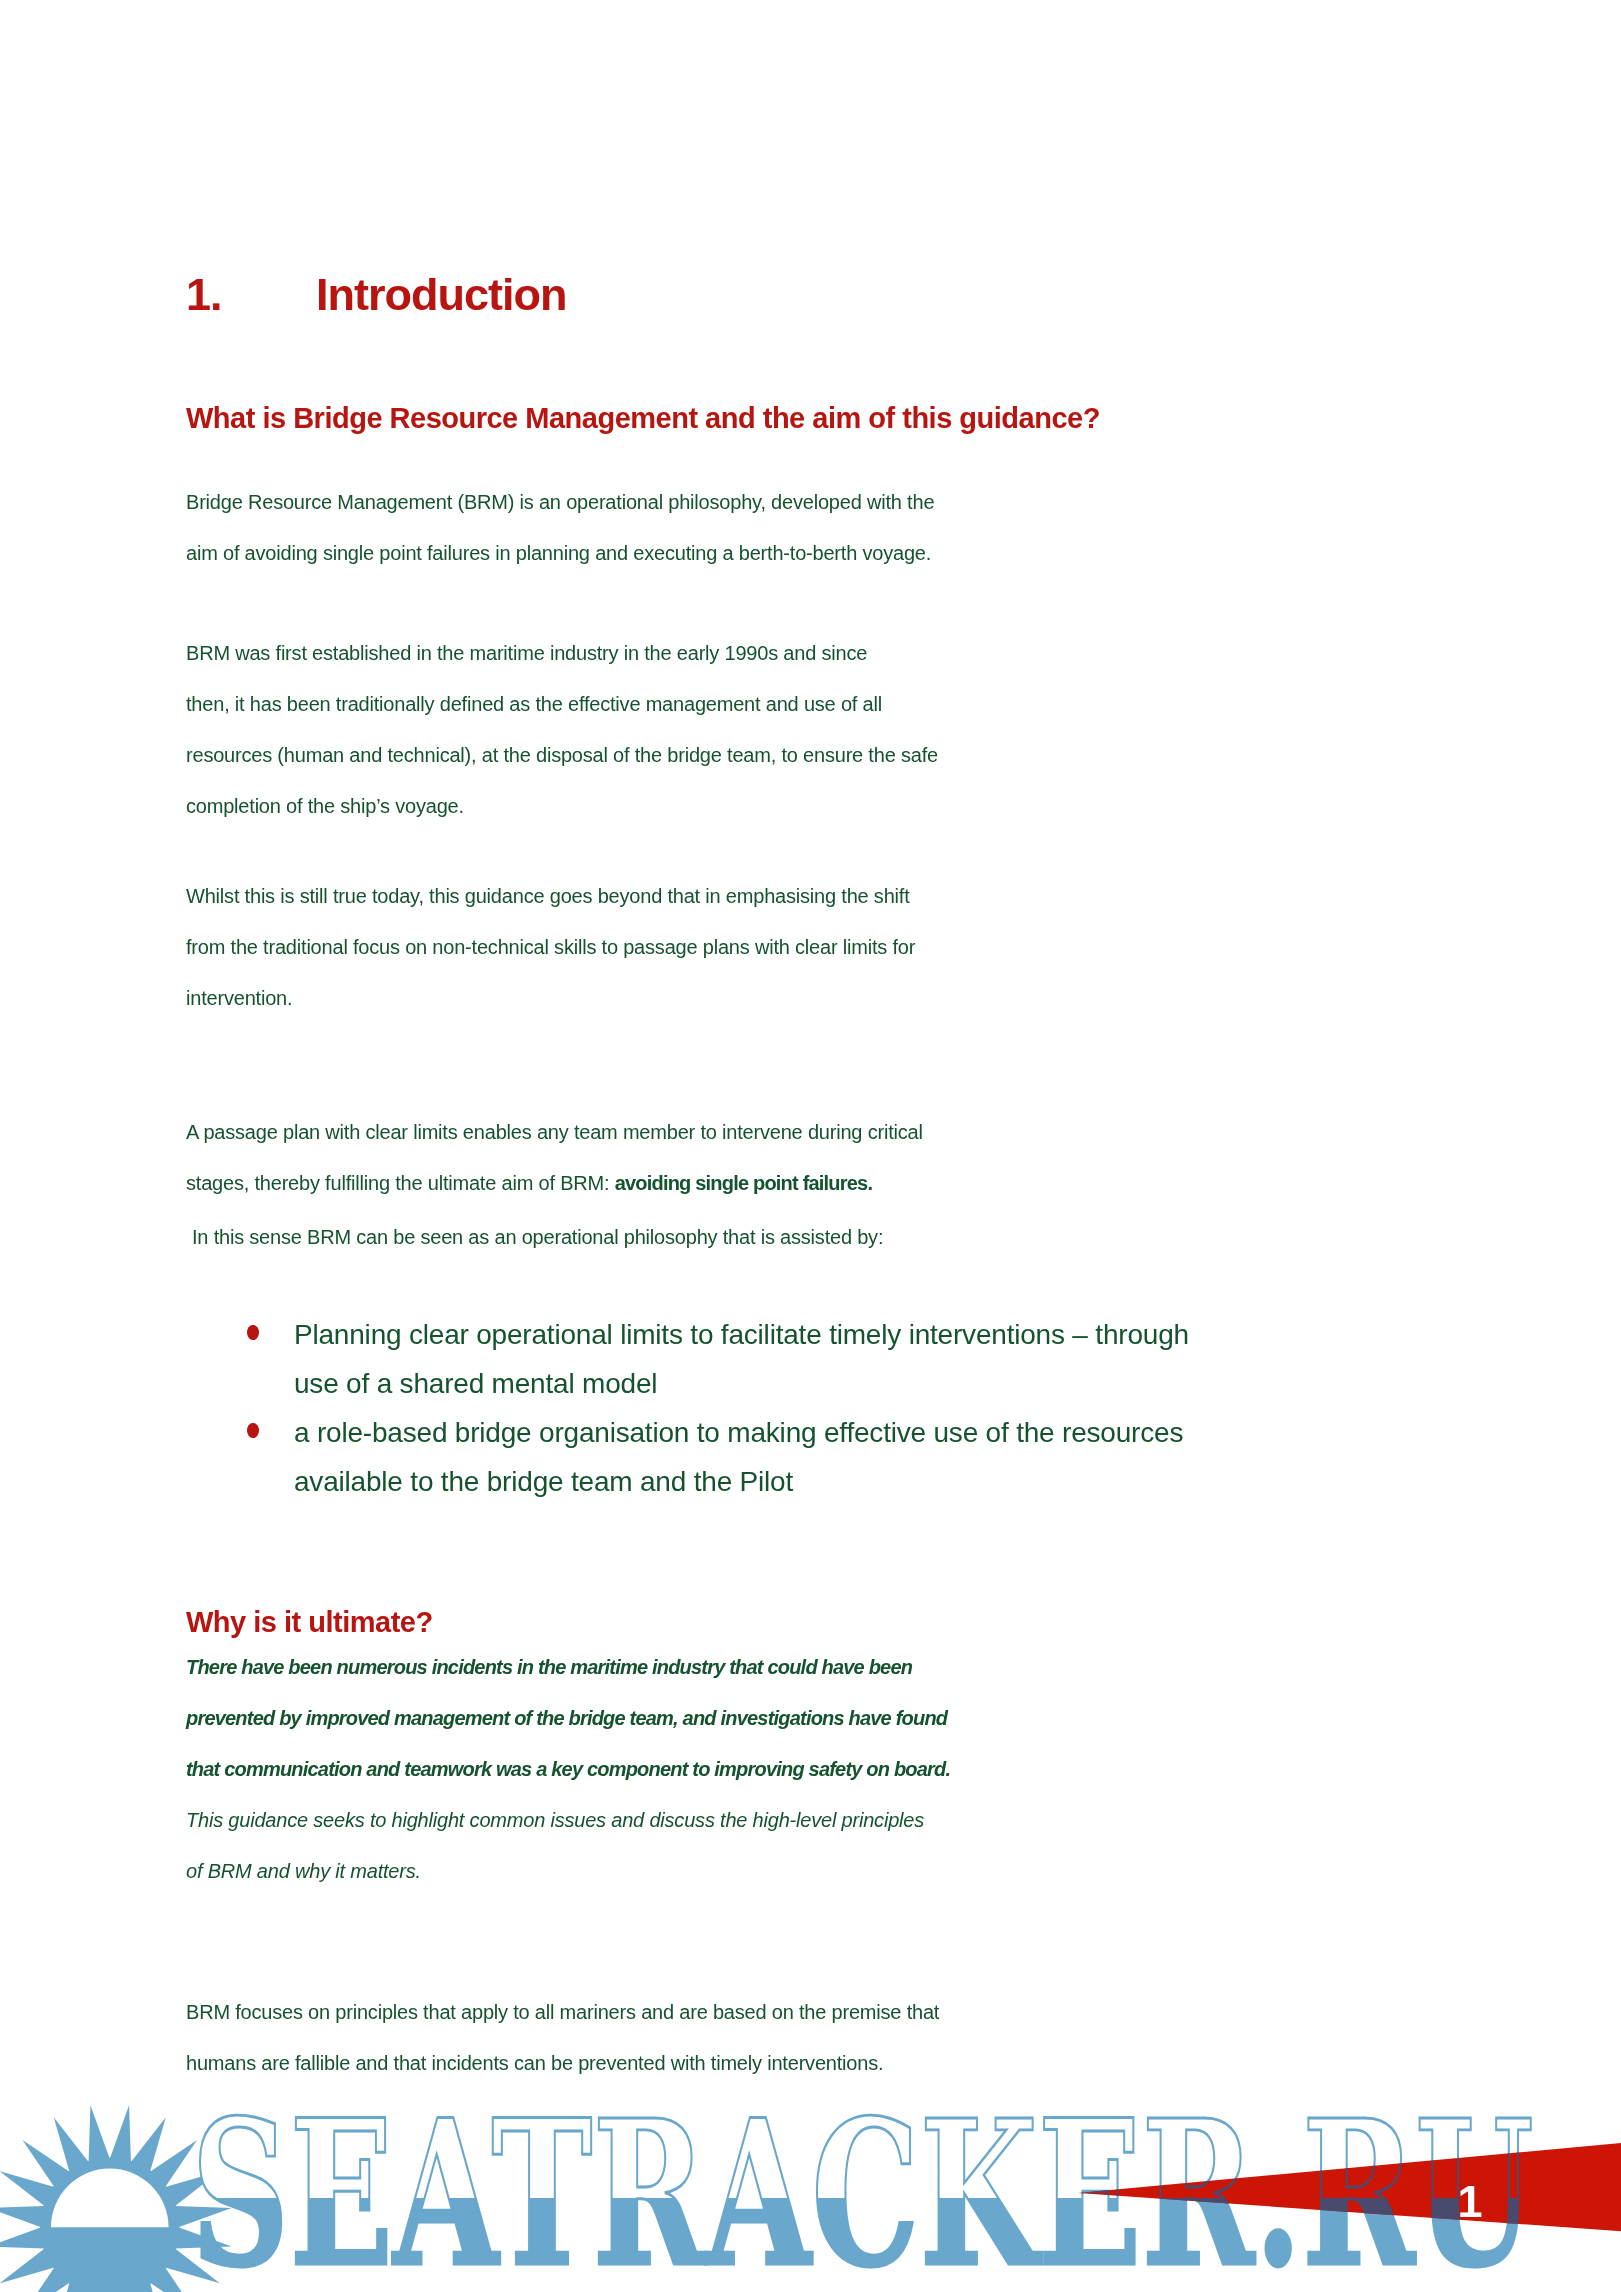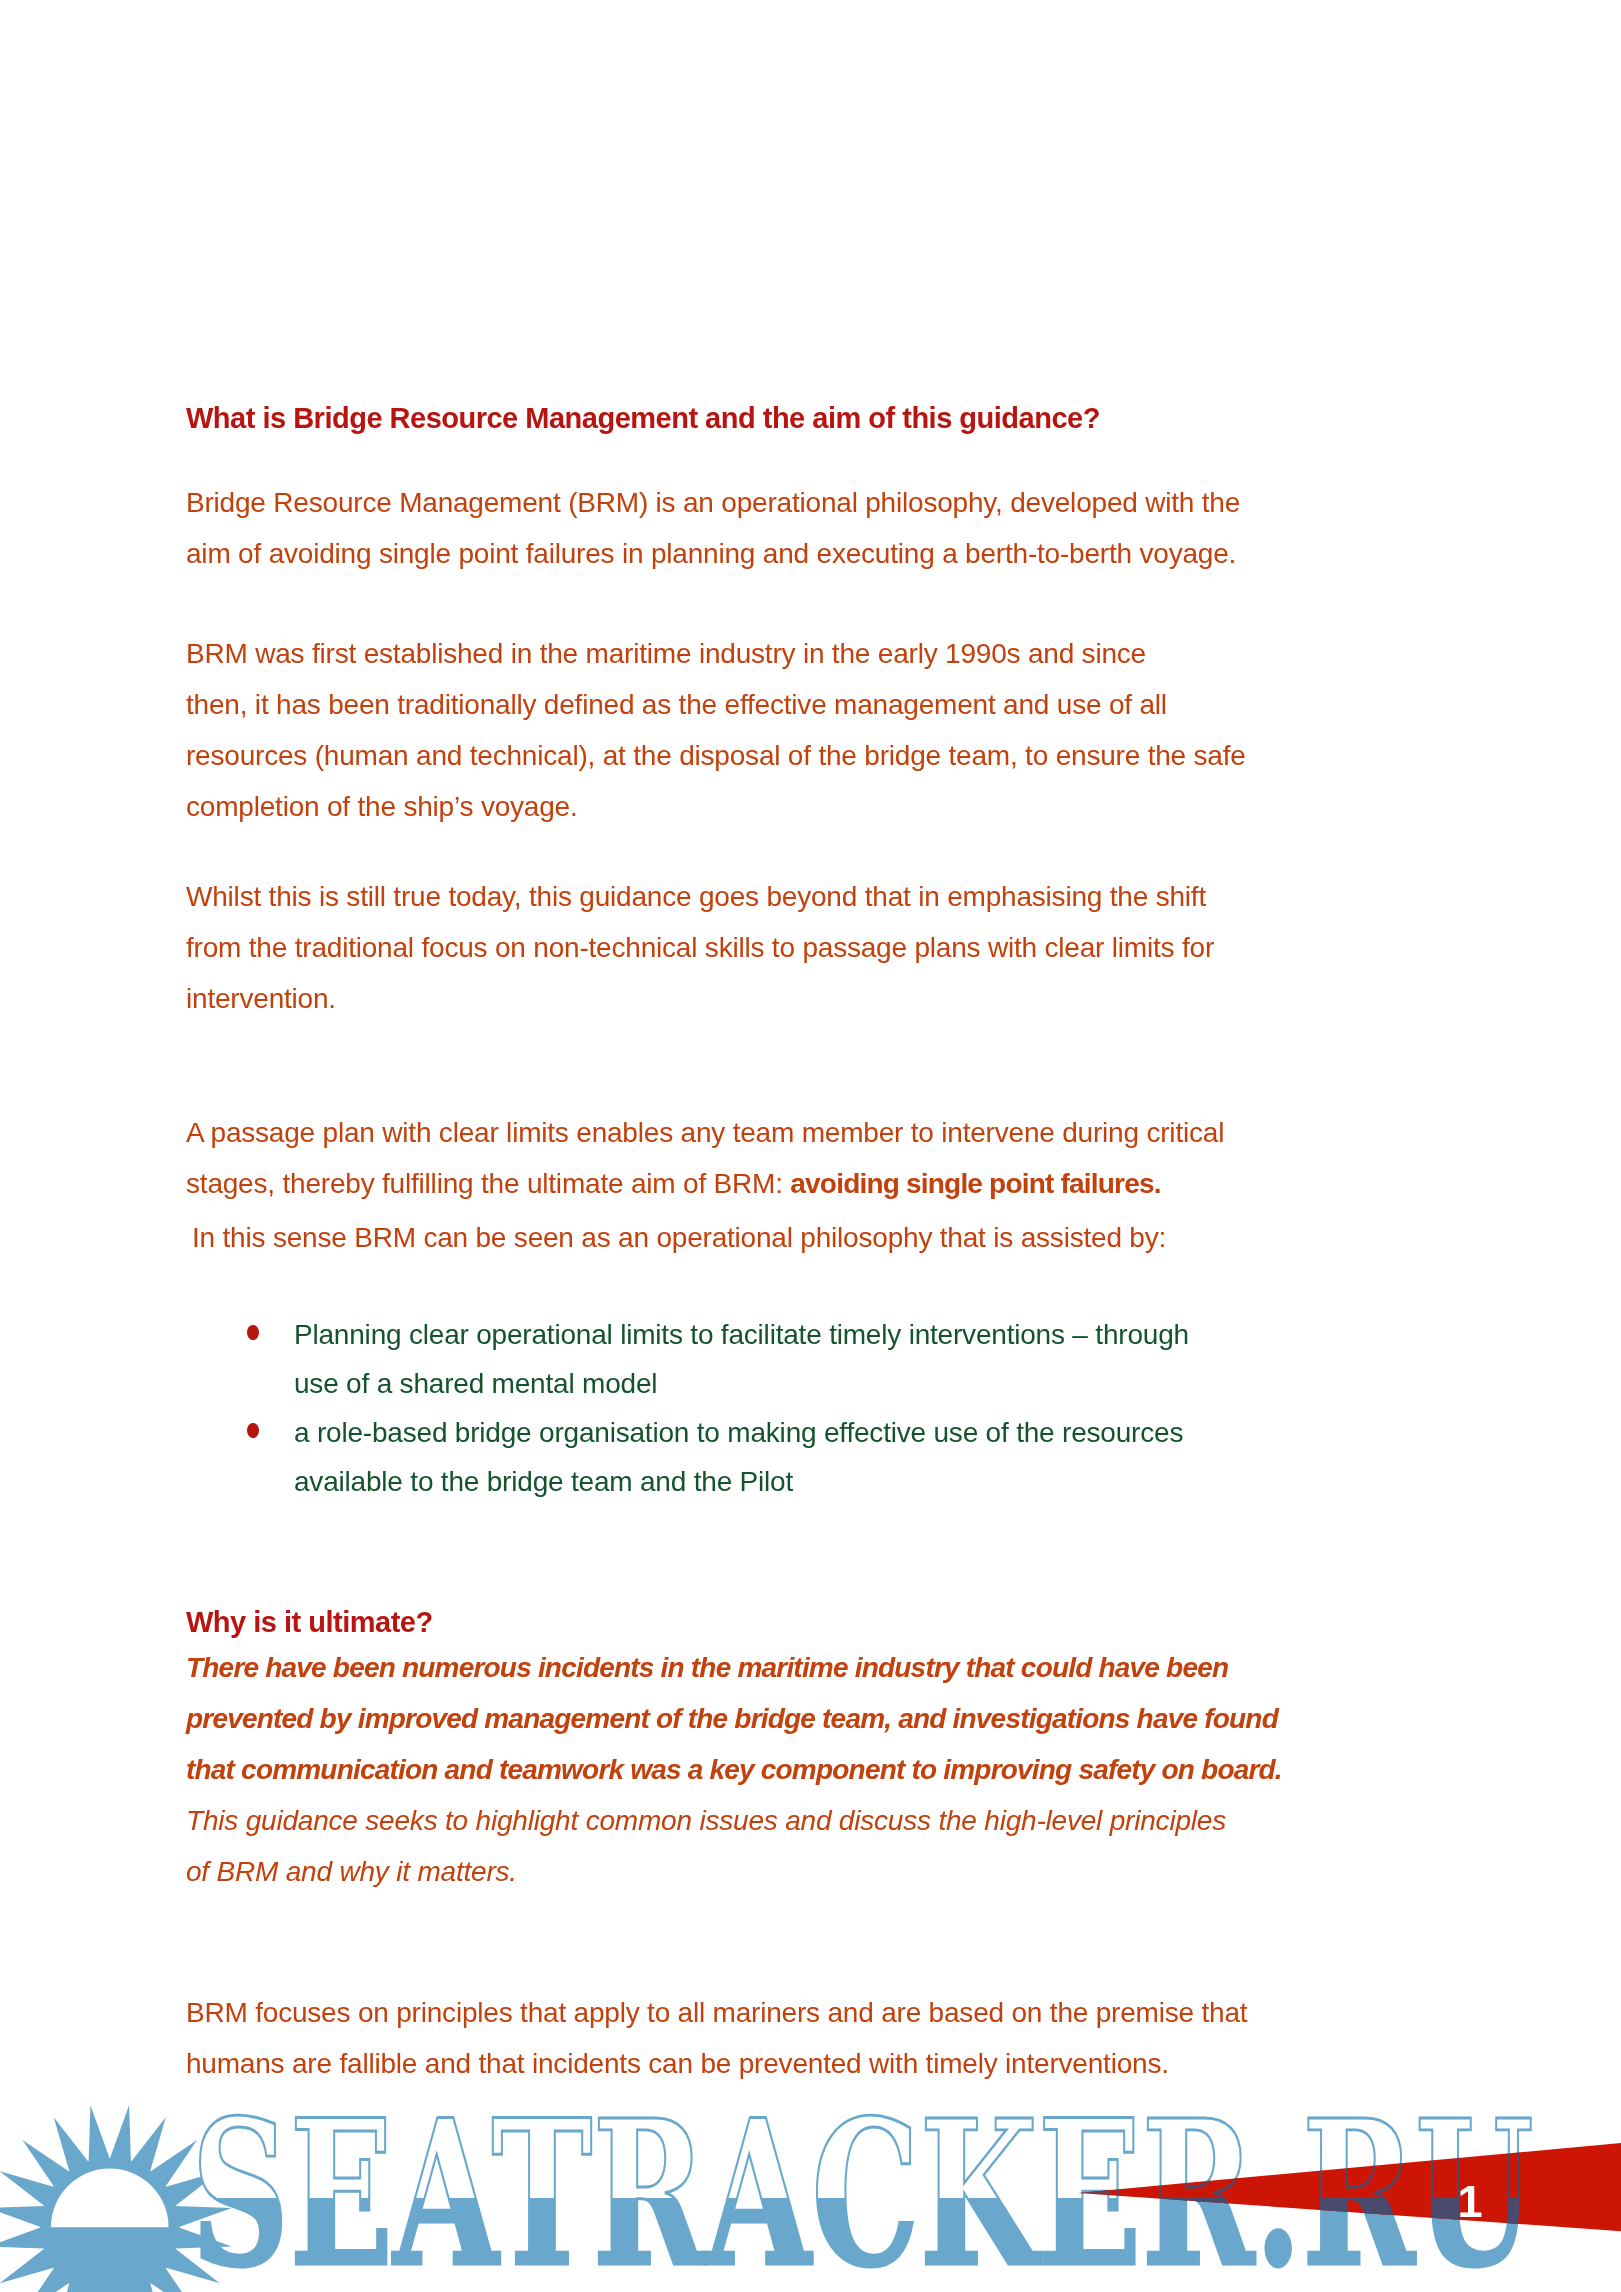--- a/index.html
+++ b/index.html
@@ -14,21 +14,21 @@
     letter-spacing:-1px;line-height:55px;white-space:pre;
   }
   .h1 .num{display:inline-block;width:130px;}
   .subhead{
     font-size:29px;font-weight:bold;color:#b81410;line-height:51px;
     letter-spacing:-0.5px;white-space:pre;text-align:right;
   }
   .subhead1{top:393px;}
   .subhead2{top:1597px;}
   .p{
-    font-size:28px;color:#c2410c;line-height:51px;letter-spacing:-0.2px;
+    font-size:20px;color:#14532d;line-height:51px;letter-spacing:-0.2px;
     white-space:pre;
   }
   .p b{letter-spacing:-0.8px;}
   .p1{top:477px;}
   .p2{top:628px;}
   .p3{top:871px;}
   .p4{top:1107px;}
   .p5{top:1212px;margin-left:6px;}
   .p7{top:1987px;}
   .p6{top:1642px;font-style:italic;}
@@ -43,20 +43,21 @@
     content:"";position:absolute;left:61px;top:14.7px;width:11.8px;height:15.7px;
     border-radius:50%;background:#b81410;
   }
   .footer-art{position:absolute;left:0;bottom:0;width:1621px;height:353px;pointer-events:none;}
 </style>
 </head>
 <body>
 
 <div class="page">
 
+  <div class="block h1"><span class="num">1.</span><span>Introduction</span></div>
 
   <div class="block subhead subhead1">What is Bridge Resource Management and the aim of this guidance?</div>
 
   <div class="block p p1">Bridge Resource Management (BRM) is an operational philosophy, developed with the
 aim of avoiding single point failures in planning and executing a berth-to-berth voyage.</div>
 
   <div class="block p p2">BRM was first established in the maritime industry in the early 1990s and since
 then, it has been traditionally defined as the effective management and use of all
 resources (human and technical), at the disposal of the bridge team, to ensure the safe
 completion of the ship’s voyage.</div>

